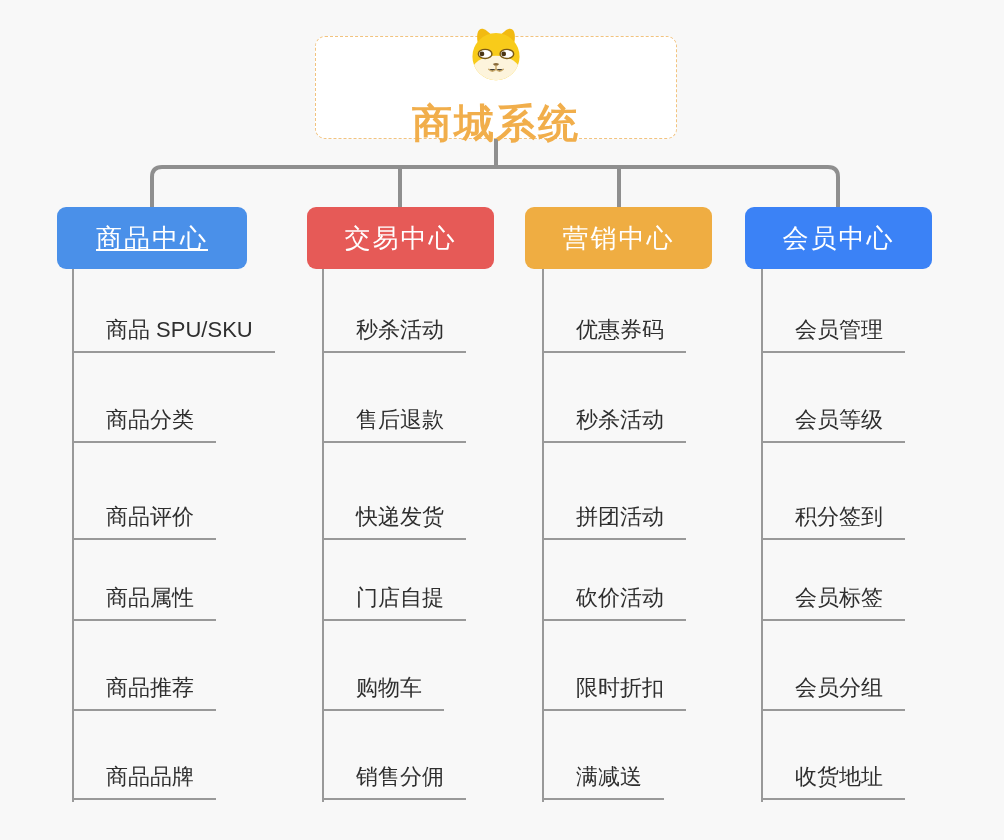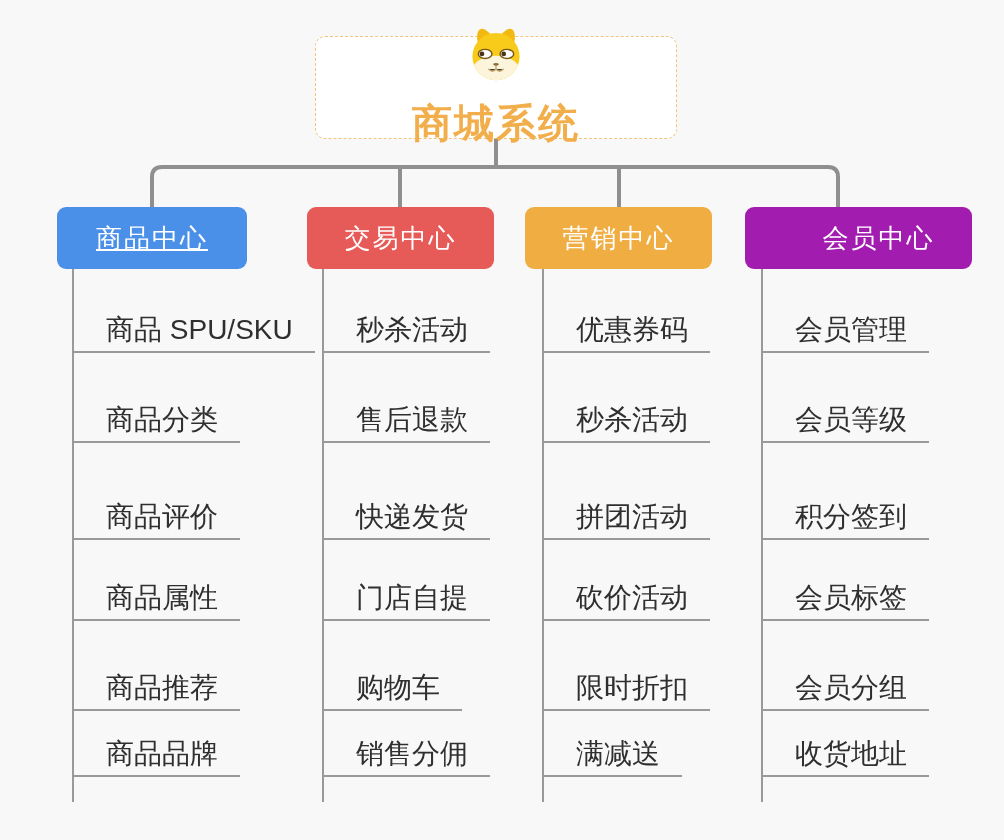--- a/index.html
+++ b/index.html
@@ -45,29 +45,29 @@
   .col-0{left:72px;}
   .col-1{left:322px;}
   .col-2{left:542px;}
   .col-3{left:761px;}
   .vline{position:absolute;left:0;top:0;width:2px;height:533px;background:#999999;}
   .leaf{
     position:absolute;left:0;
     display:inline-block;white-space:nowrap;
     padding:0 22px 6px 34px;
     border-bottom:2px solid #999999;
-    font-size:28px;line-height:30px;color:#2f2f2f;
+    font-size:22px;line-height:30px;color:#2f2f2f;
     cursor:pointer;
   }
   .row-0{top:46px;}
   .row-1{top:136px;}
   .row-2{top:233px;}
   .row-3{top:314px;}
   .row-4{top:404px;}
-  .row-5{top:470px;}
+  .row-5{top:493px;}
 </style>
 </head>
 <body>
 
 <div class="canvas">
 
   <svg class="connectors" viewBox="0 0 1004 840" xmlns="http://www.w3.org/2000/svg">
     <line x1="496" y1="139" x2="496" y2="169"></line>
     <path d="M152 207 L152 177 Q152 167 162 167 L828 167 Q838 167 838 177 L838 207"></path>
     <line x1="400" y1="167" x2="400" y2="207"></line>
@@ -100,21 +100,21 @@
 
   <div class="branch-head head-0" style="background: rgb(74, 144, 233);">
     <span>商品中心</span>
   </div>
   <div class="branch-head head-1" style="background: rgb(230, 90, 87);">
     <span>交易中心</span>
   </div>
   <div class="branch-head head-2" style="background: rgb(239, 173, 66);">
     <span>营销中心</span>
   </div>
-  <div class="branch-head head-3" style="background: #a21caf; padding-left: 40px;">
+  <div class="branch-head head-3" style="background: #3b82f6;">
     <span>会员中心</span>
   </div>
 
   <div class="branch-col col-0">
     <div class="vline"></div>
     <div class="leaf row-0"><span>商品 SPU/SKU</span></div>
     <div class="leaf row-1"><span>商品分类</span></div>
     <div class="leaf row-2"><span>商品评价</span></div>
     <div class="leaf row-3"><span>商品属性</span></div>
     <div class="leaf row-4"><span>商品推荐</span></div>

